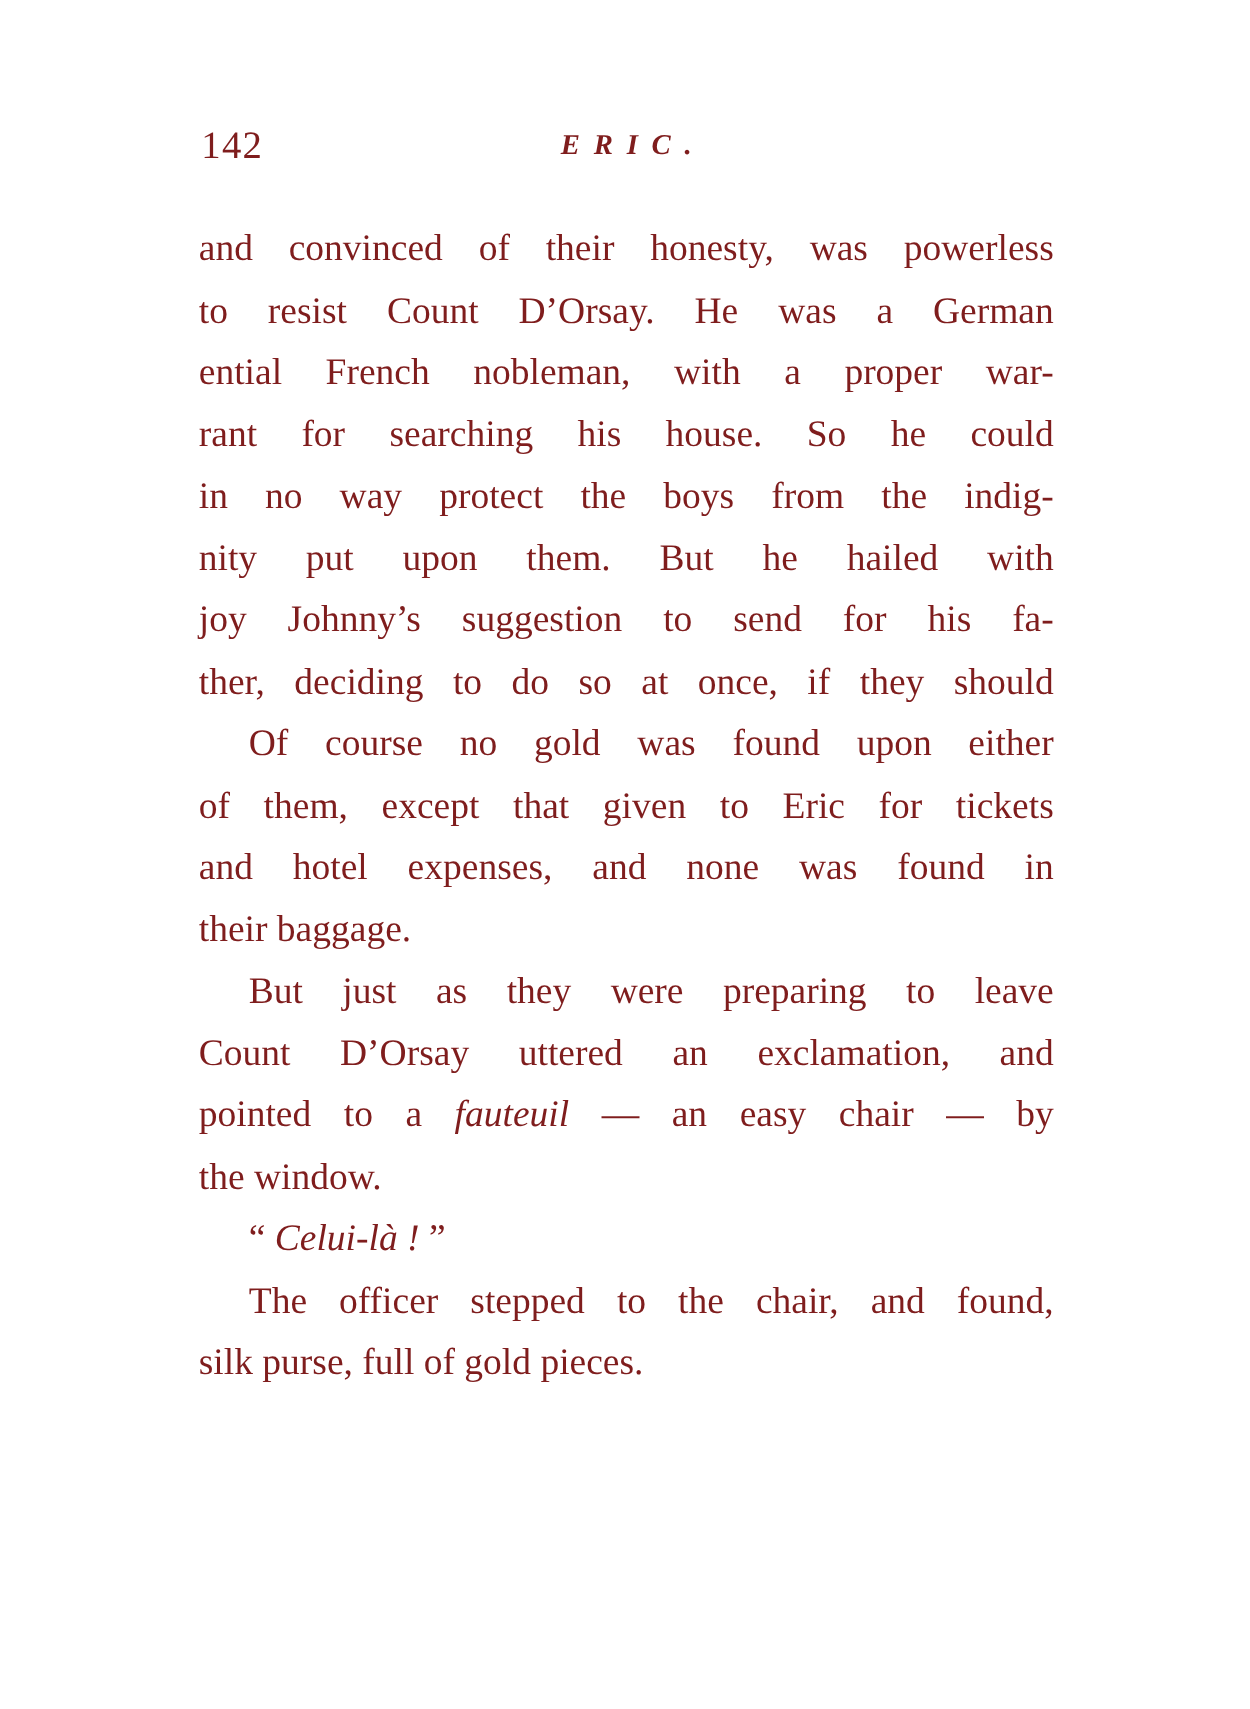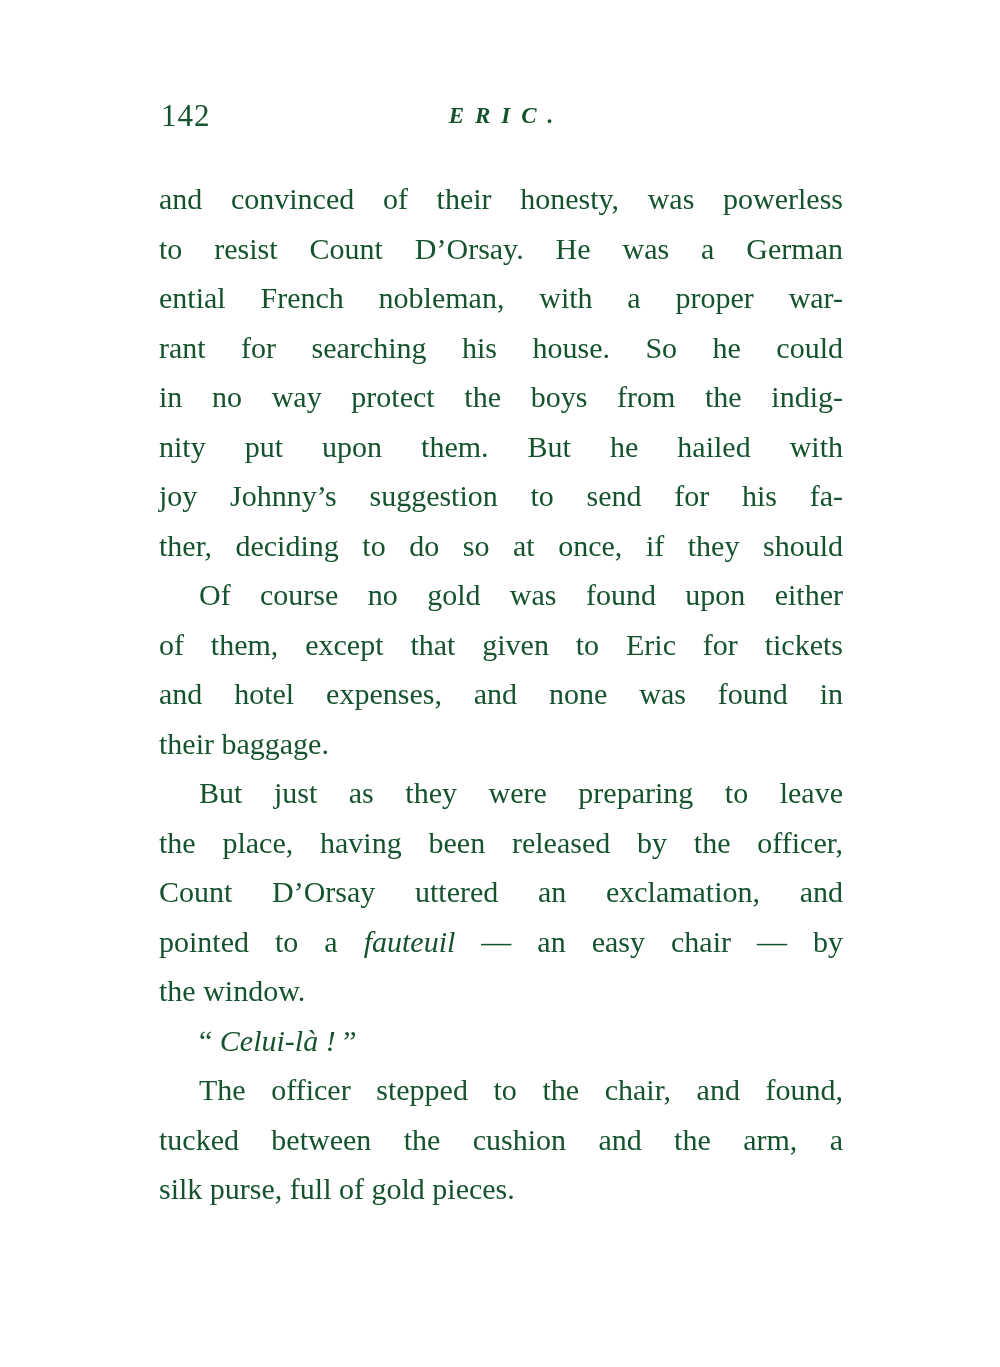--- a/index.html
+++ b/index.html
@@ -7,21 +7,21 @@
     padding: 0;
     background: #ffffff;
   }
   .sheet {
     position: relative;
     width: 1000px;
     height: 1367px;
     background: #ffffff;
     overflow: hidden;
     font-family: "Liberation Serif", "DejaVu Serif", serif;
-    color: #14532d;
+    color: #7f1d1d;
   }
   .content {
     position: absolute;
     left: 159px;
     top: 98px;
     width: 684px;
   }
   .page-header {
     position: relative;
     height: 38px;
@@ -80,28 +80,26 @@
           <div class="line"><span>ther, deciding to do so at once, if they should</span></div>
         </div>
         <div class="para indent">
           <div class="line"><span>Of course no gold was found upon either</span></div>
           <div class="line"><span>of them, except that given to Eric for tickets</span></div>
           <div class="line"><span>and hotel expenses, and none was found in</span></div>
           <div class="line last"><span>their baggage.</span></div>
         </div>
         <div class="para indent">
           <div class="line"><span>But just as they were preparing to leave</span></div>
-          <div class="line"><span>the place, having been released by the officer,</span></div>
           <div class="line"><span>Count D’Orsay uttered an exclamation, and</span></div>
           <div class="line"><span>pointed to a </span><i>fauteuil</i><span> — an easy chair — by</span></div>
           <div class="line last"><span>the window.</span></div>
         </div>
         <div class="para indent">
           <div class="line last"><span>“ </span><i>Celui-là !</i><span> ”</span></div>
         </div>
         <div class="para indent">
           <div class="line"><span>The officer stepped to the chair, and found,</span></div>
-          <div class="line"><span>tucked between the cushion and the arm, a</span></div>
           <div class="line last"><span>silk purse, full of gold pieces.</span></div>
         </div>
       </main>
   </div>
 </div>
 
 </body></html>

